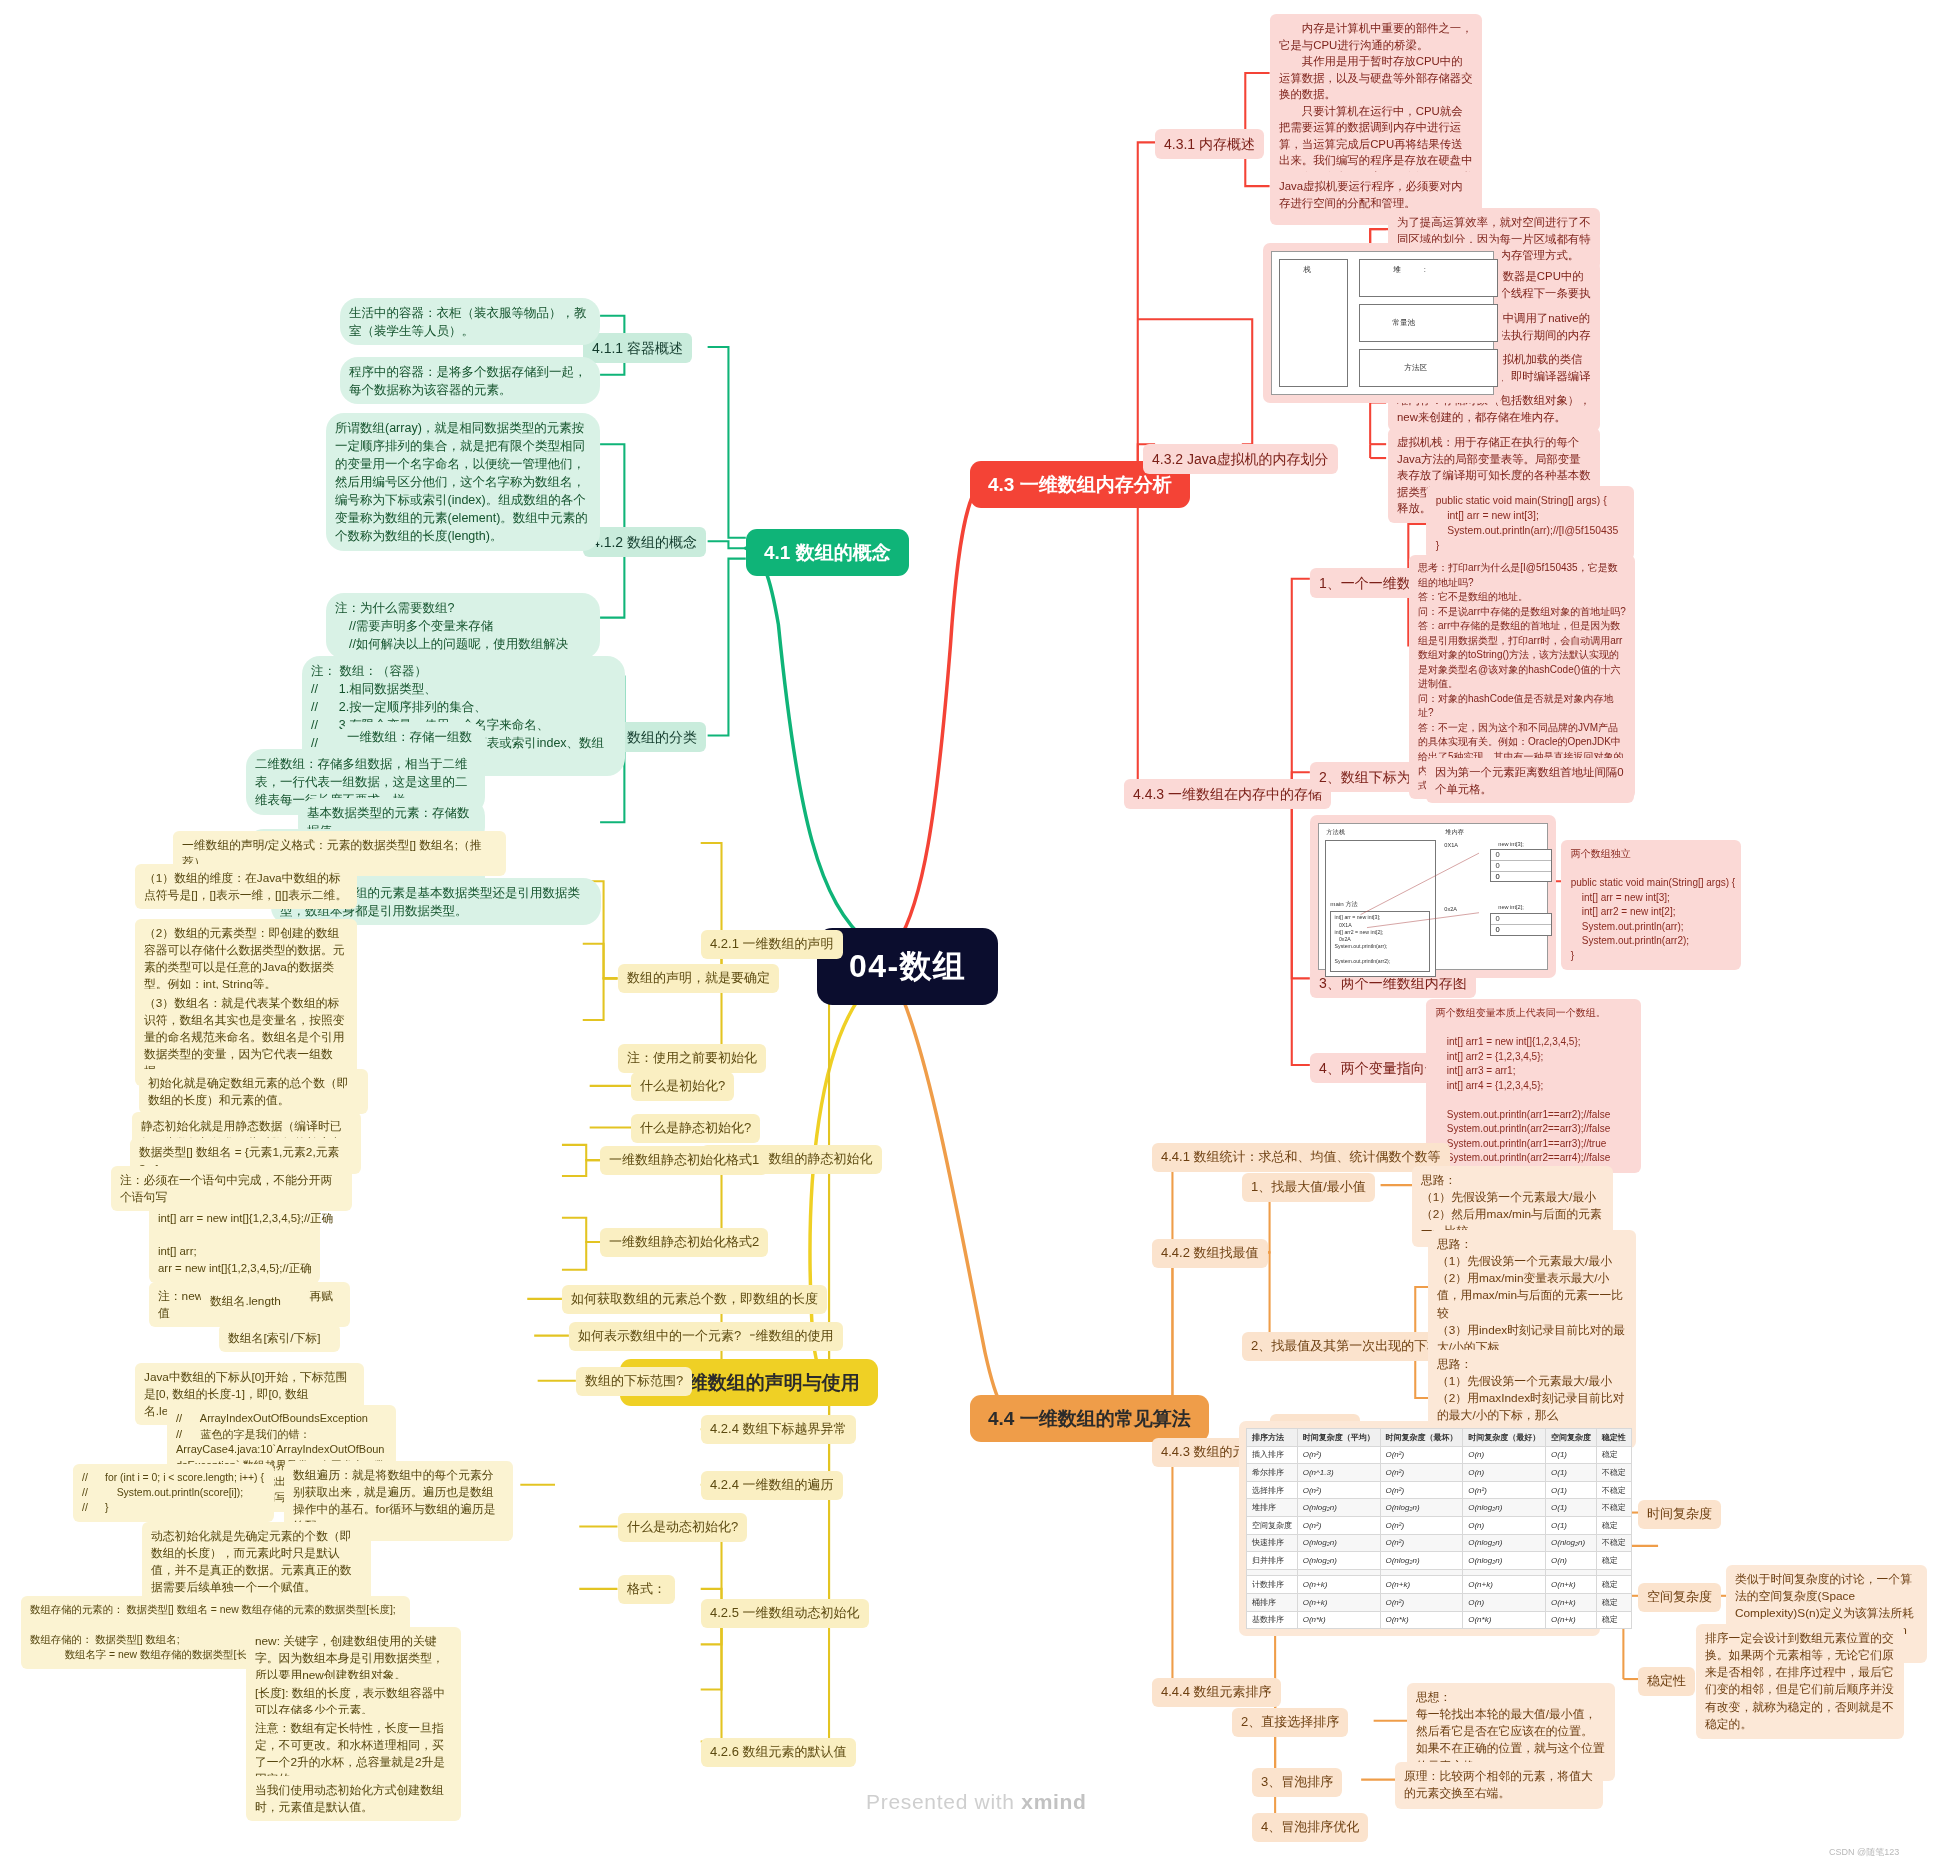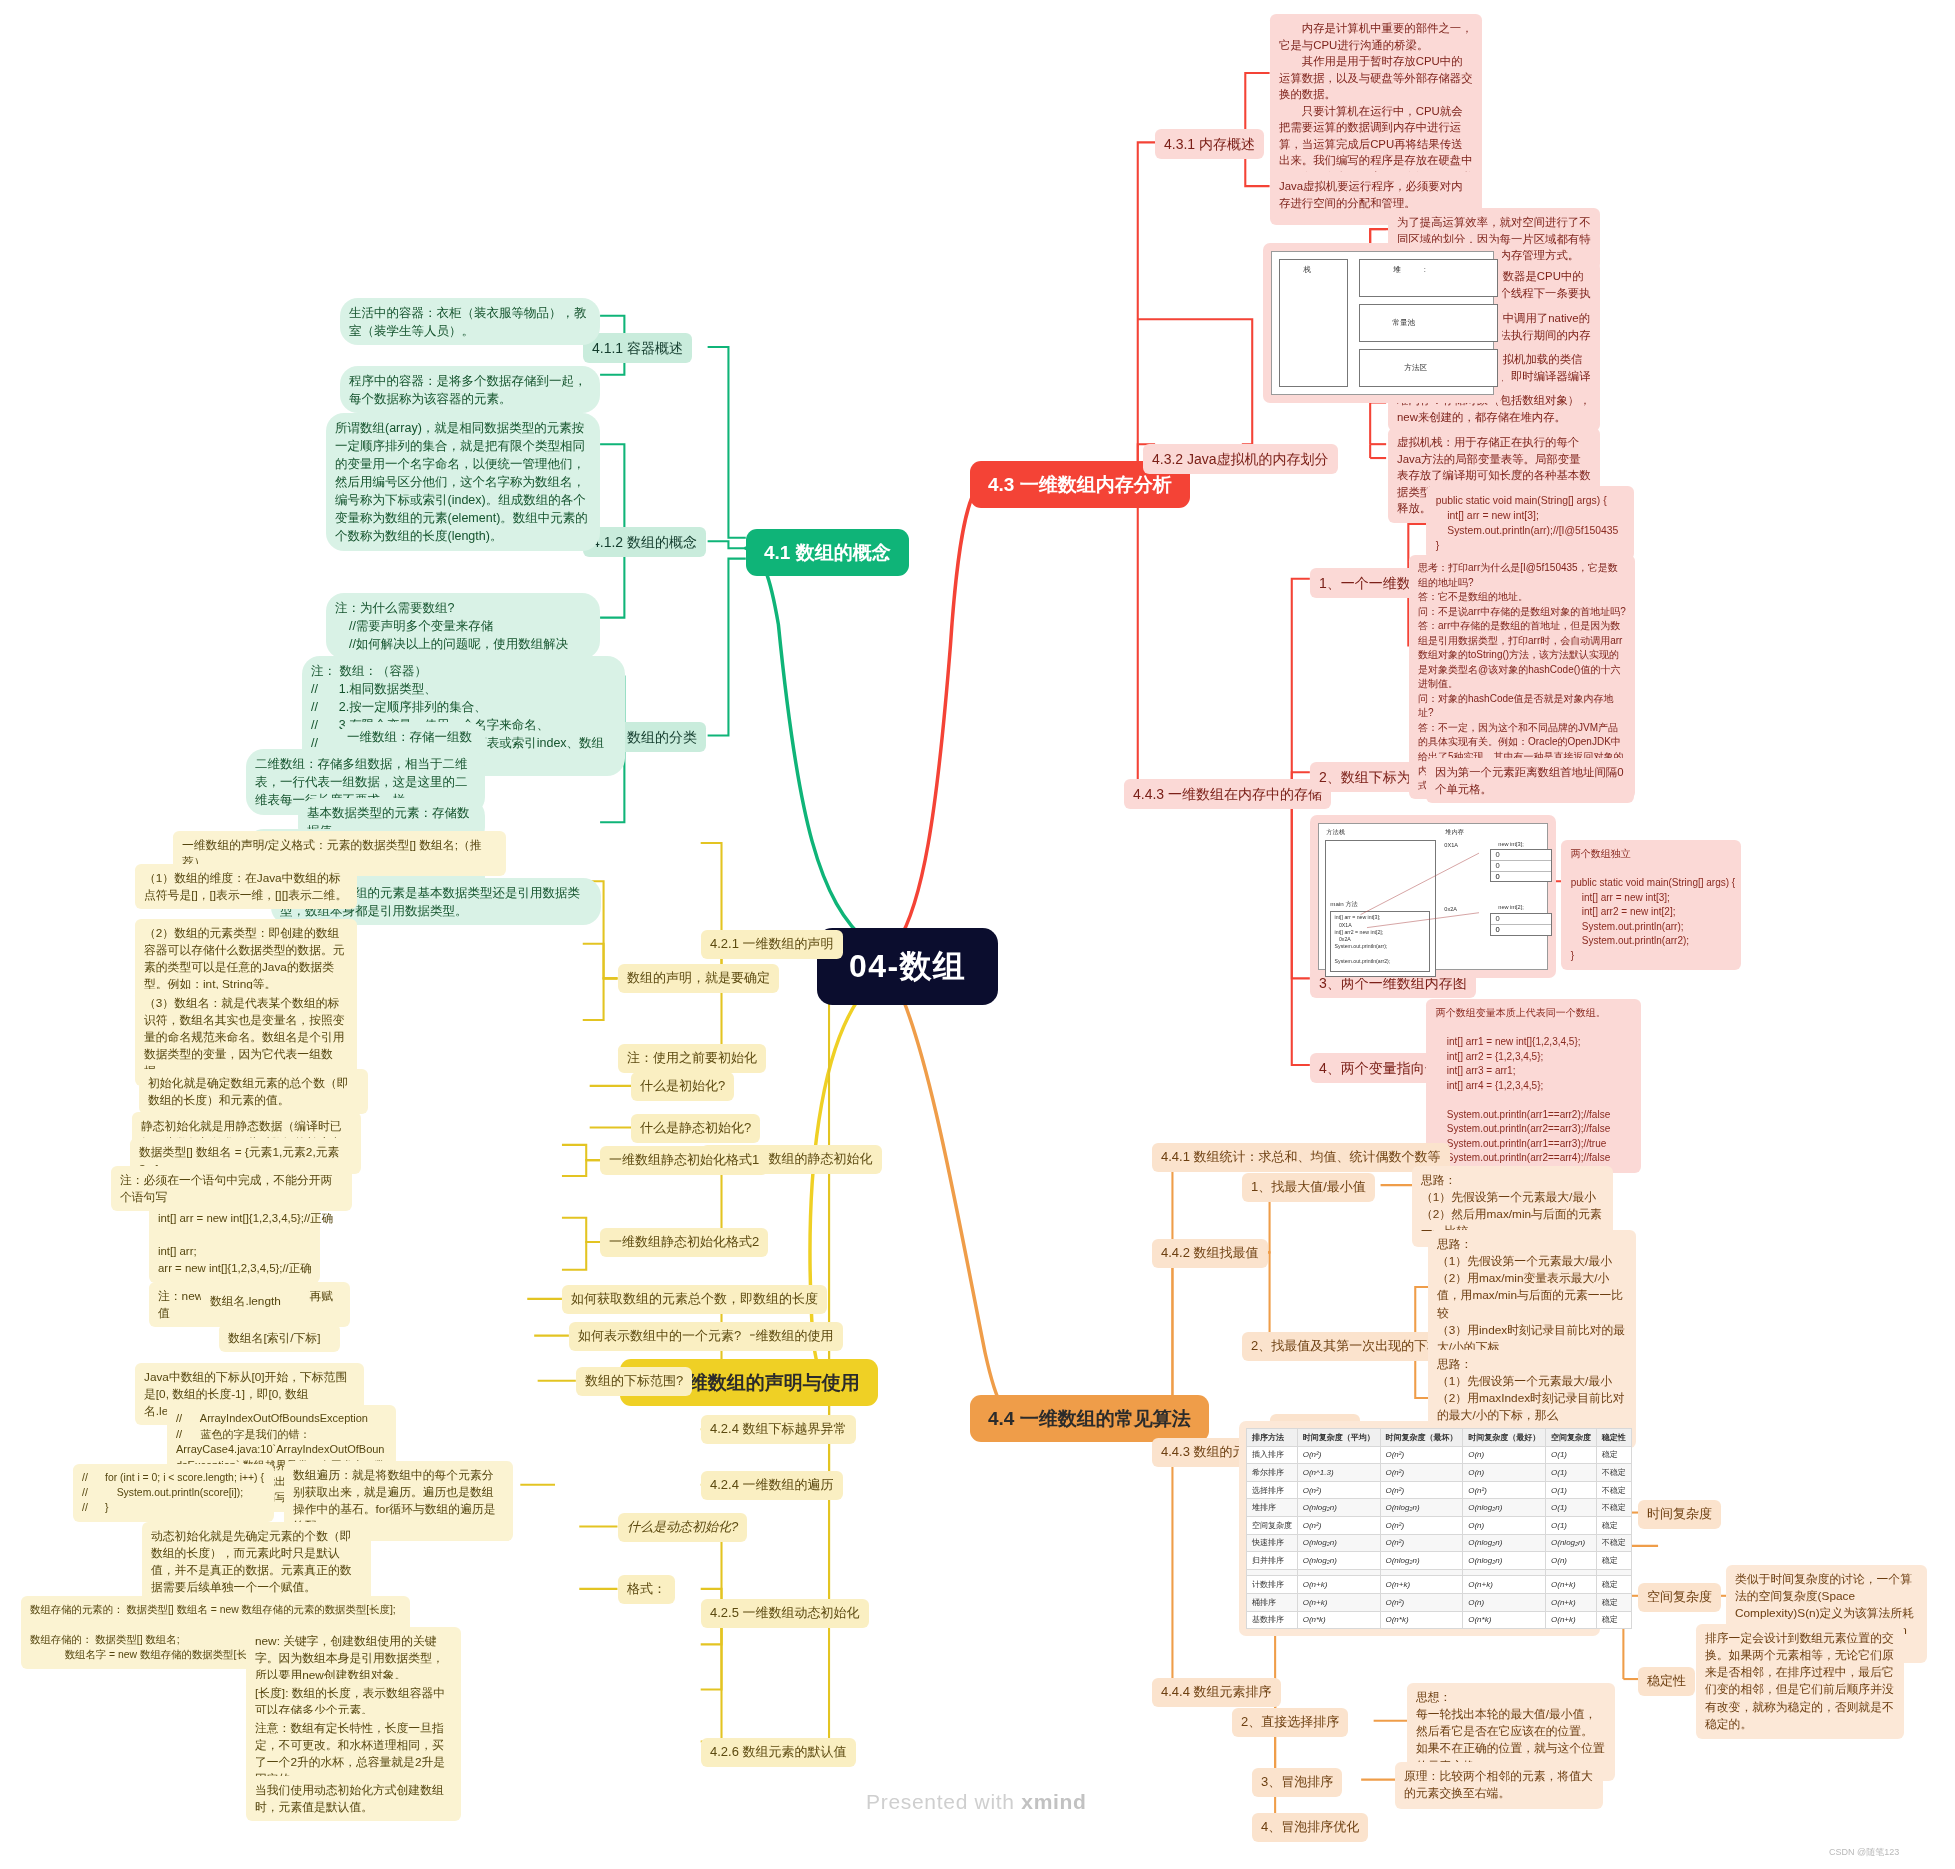--- a/index.html
+++ b/index.html
@@ -246,21 +246,21 @@
   <div class="node main-pill main-yellow" style="left:620px; top:1359px;">4.2 一维数组的声明与使用</div>
   <div class="node main-pill main-orange" style="left:970px; top:1395px;">4.4 一维数组的常见算法</div>
 
   <div class="node g-sub" style="left:583px; top:333px;">4.1.1 容器概述</div>
   <div class="node g-sub" style="left:583px; top:527px;">4.1.2 数组的概念</div>
   <div class="node g-sub" style="left:583px; top:722px;">4.1.3 数组的分类</div>
   <div class="node g-sub" style="left:472px; top:663px;">1、按照维度分：</div>
   <div class="node g-sub" style="left:472px; top:735px;">2、按照元素类型分：</div>
 
   <div class="node g-leaf" style="left:340px; top:298px; width:260px;">生活中的容器：衣柜（装衣服等物品），教室（装学生等人员）。</div>
-  <div class="node g-leaf" style="left:340px; top:357px; width:260px;margin-top:9px;">程序中的容器：是将多个数据存储到一起，每个数据称为该容器的元素。</div>
+  <div class="node g-leaf" style="left:340px; top:357px; width:260px;">程序中的容器：是将多个数据存储到一起，每个数据称为该容器的元素。</div>
   <div class="node g-leaf" style="left:326px; top:413px; width:274px;">所谓数组(array)，就是相同数据类型的元素按一定顺序排列的集合，就是把有限个类型相同的变量用一个名字命名，以便统一管理他们，然后用编号区分他们，这个名字称为数组名，编号称为下标或索引(index)。组成数组的各个变量称为数组的元素(element)。数组中元素的个数称为数组的长度(length)。</div>
   <div class="node g-leaf" style="left:326px; top:593px; width:274px;">注：为什么需要数组?
     //需要声明多个变量来存储
     //如何解决以上的问题呢，使用数组解决</div>
   <div class="node g-leaf" style="left:278px; top:656px; width:323px;margin-left:24px;">注： 数组：（容器）
 //      1.相同数据类型、
 //      2.按一定顺序排列的集合、
 //      3.有限个变量，使用一个名字来命名、
 //      4.数组名、数组的元素、下表或索引index、数组的长度</div>
   <div class="node g-leaf" style="left:338px; top:722px; width:148px;">一维数组：存储一组数据</div>
@@ -373,21 +373,21 @@
 
   <div class="node y-sub" style="left:618px; top:964px;">数组的声明，就是要确定</div>
   <div class="node y-sub" style="left:618px; top:1044px;">注：使用之前要初始化</div>
   <div class="node y-sub" style="left:631px; top:1072px;">什么是初始化?</div>
   <div class="node y-sub" style="left:631px; top:1114px;">什么是静态初始化?</div>
   <div class="node y-sub" style="left:600px; top:1146px;">一维数组静态初始化格式1</div>
   <div class="node y-sub" style="left:600px; top:1228px;">一维数组静态初始化格式2</div>
   <div class="node y-sub" style="left:562px; top:1285px;">如何获取数组的元素总个数，即数组的长度</div>
   <div class="node y-sub" style="left:569px; top:1322px;">如何表示数组中的一个元素?</div>
   <div class="node y-sub" style="left:576px; top:1367px;">数组的下标范围?</div>
-  <div class="node y-sub" style="left:618px; top:1513px;font-style:italic;">什么是动态初始化?</div>
+  <div class="node y-sub" style="left:618px; top:1513px;">什么是动态初始化?</div>
   <div class="node y-sub" style="left:618px; top:1575px;">格式：</div>
 
   <div class="node y-leaf" style="left:173px; top:831px; width:333px;">一维数组的声明/定义格式：元素的数据类型[] 数组名;（推荐）</div>
   <div class="node y-leaf" style="left:135px; top:864px; width:222px;">（1）数组的维度：在Java中数组的标点符号是[]，[]表示一维，[][]表示二维。</div>
   <div class="node y-leaf" style="left:135px; top:919px; width:222px;">（2）数组的元素类型：即创建的数组容器可以存储什么数据类型的数据。元素的类型可以是任意的Java的数据类型。例如：int, String等。</div>
   <div class="node y-leaf" style="left:135px; top:989px; width:222px;">（3）数组名：就是代表某个数组的标识符，数组名其实也是变量名，按照变量的命名规范来命名。数组名是个引用数据类型的变量，因为它代表一组数据。</div>
   <div class="node y-leaf" style="left:139px; top:1069px; width:229px;">初始化就是确定数组元素的总个数（即数组的长度）和元素的值。</div>
   <div class="node y-leaf" style="left:132px; top:1112px; width:229px;">静态初始化就是用静态数据（编译时已知）为数组初始化。此时数组的长度由静态数据的个数决定。</div>
   <div class="node y-leaf" style="left:130px; top:1138px; width:221px;">数据类型[] 数组名 = {元素1,元素2,元素3...};</div>
   <div class="node y-leaf" style="left:111px; top:1166px; width:241px;">注：必须在一个语句中完成，不能分开两个语句写</div>

